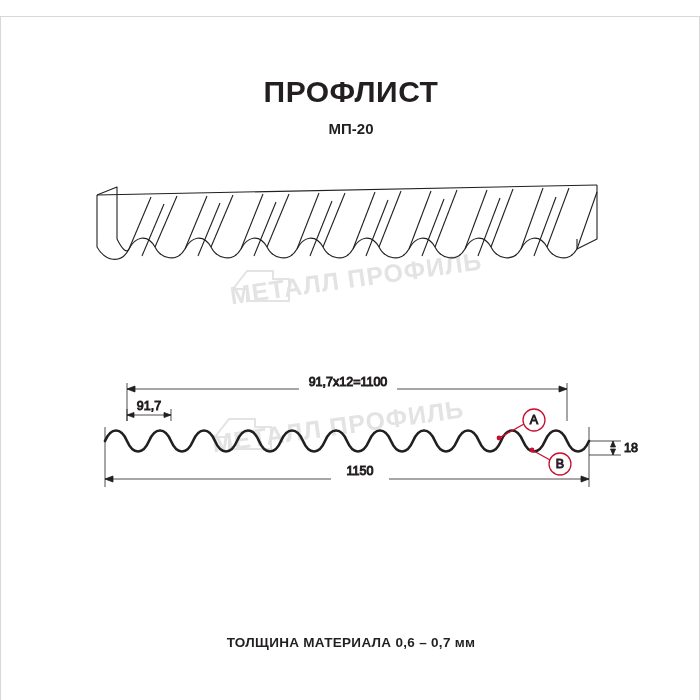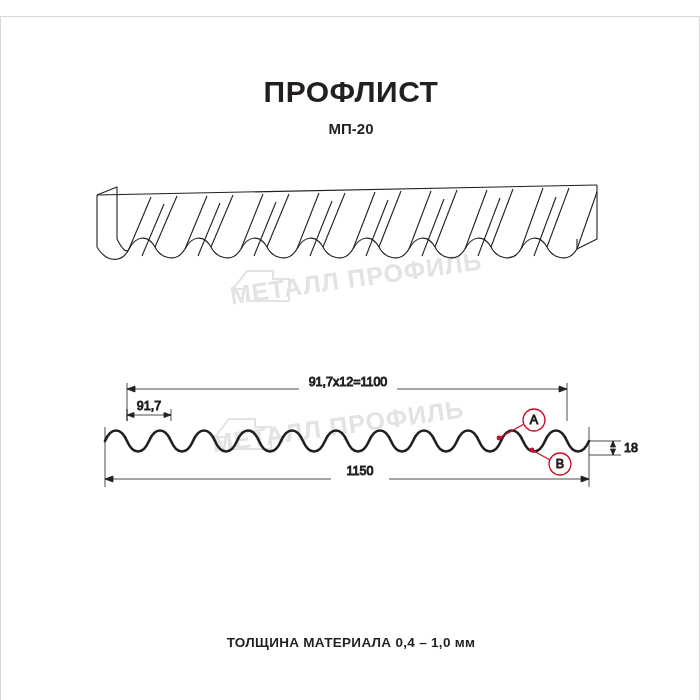--- a/index.html
+++ b/index.html
@@ -252,15 +252,15 @@
       <g>
         <circle cx="559" cy="447" r="11" fill="none" stroke="#c8102e" stroke-width="1.3"></circle>
         <path d="M549,443 L531,433" stroke="#c8102e" stroke-width="1.3" fill="none"></path>
         <circle cx="531" cy="433" r="2.4" fill="#c8102e" stroke="none"></circle>
         <text class="callout" x="559" y="451" text-anchor="middle">B</text>
       </g>
 
     </g>
   </svg>
 
-  <div class="footer">ТОЛЩИНА МАТЕРИАЛА 0,4 – 1,0 мм</div>
+  <div class="footer">ТОЛЩИНА МАТЕРИАЛА 0,6 – 0,7 мм</div>
 
 </div>
 
 </body></html>

